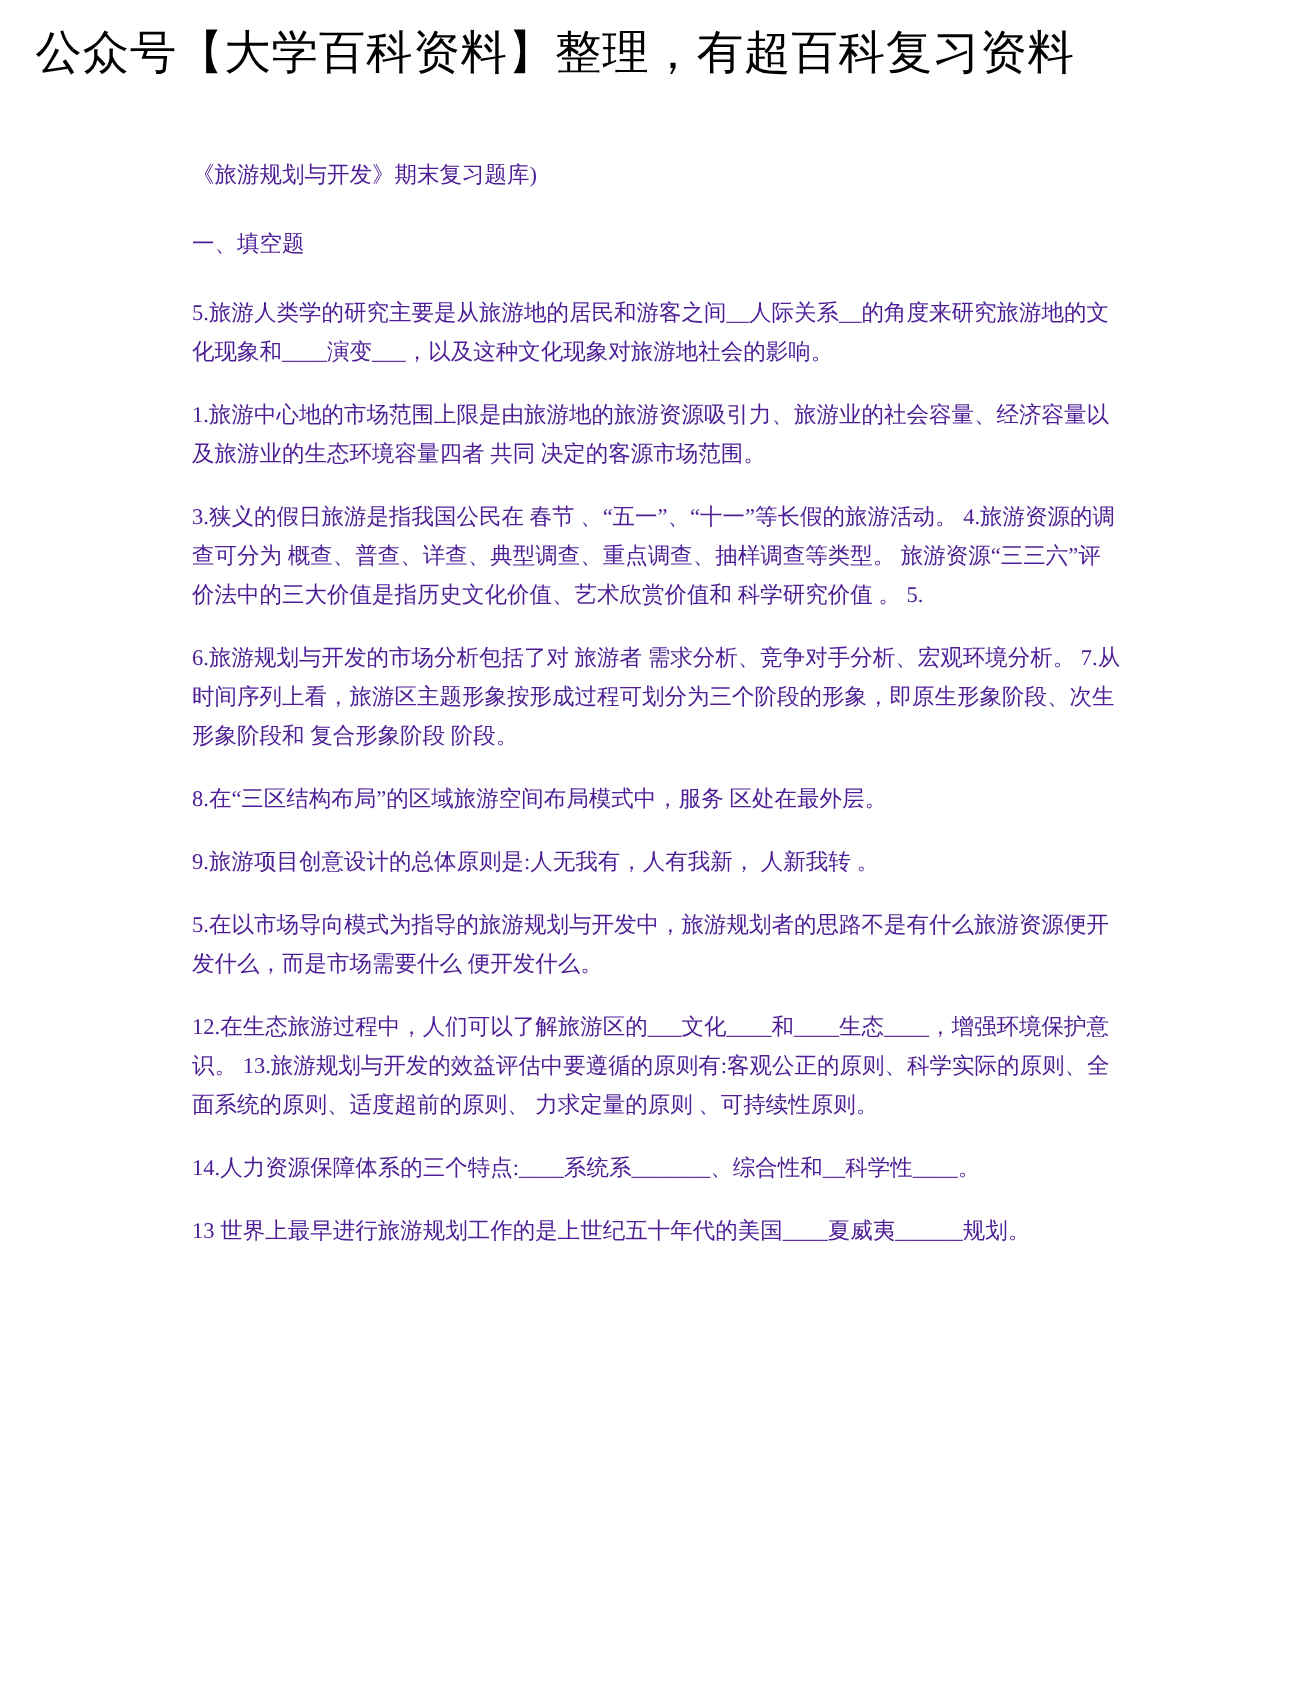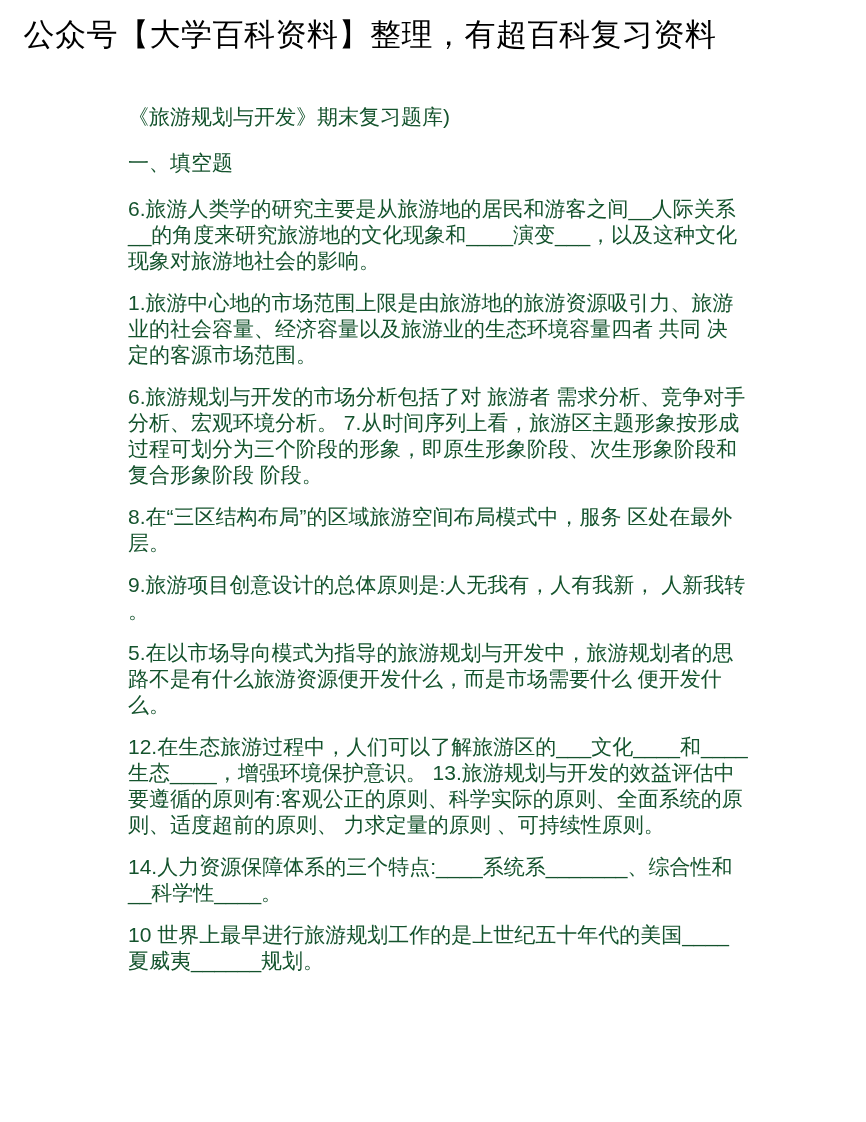--- a/index.html
+++ b/index.html
@@ -4,37 +4,38 @@
   <style>
     html, body { margin: 0; padding: 0; background: #ffffff; }
     body { width: 866px; height: 1122px; position: relative; overflow: hidden; color: #111; }
     .header {
       position: absolute; left: 0; top: 14px; width: 740px; text-align: center;
       font-family: "DejaVu Serif", "Liberation Serif", serif;
       font-size: 31px; letter-spacing: 0.5px; color: #000;
     }
     .content {
       position: absolute; left: 128px; top: 104px; width: 620px;
-      font-family: Liberation Sans, sans-serif;
-      font-size: 21px; line-height: 26px; color: #14532d;
+      font-family: Liberation Serif, serif;
+      font-size: 15px; line-height: 26px; color: #4c1d95;
     }
     .doc-title { margin: 0 0 20px 0; }
     .section-title { margin: 16px 0 20px 0; }
     .para { margin: 0 0 16px 0; }
   </style>
 </head>
 <body>
 
 <div class="header">公众号【大学百科资料】整理，有超百科复习资料</div>
 
 <div class="content">
   <p class="doc-title">《旅游规划与开发》期末复习题库)</p>
   <p class="section-title">一、填空题</p>
-  <p class="para">6.旅游人类学的研究主要是从旅游地的居民和游客之间__人际关系__的角度来研究旅游地的文化现象和____演变___，以及这种文化现象对旅游地社会的影响。</p>
+  <p class="para">5.旅游人类学的研究主要是从旅游地的居民和游客之间__人际关系__的角度来研究旅游地的文化现象和____演变___，以及这种文化现象对旅游地社会的影响。</p>
   <p class="para">1.旅游中心地的市场范围上限是由旅游地的旅游资源吸引力、旅游业的社会容量、经济容量以及旅游业的生态环境容量四者 共同 决定的客源市场范围。</p>
+  <p class="para">3.狭义的假日旅游是指我国公民在 春节 、“五一”、“十一”等长假的旅游活动。 4.旅游资源的调查可分为 概查、普查、详查、典型调查、重点调查、抽样调查等类型。 旅游资源“三三六”评价法中的三大价值是指历史文化价值、艺术欣赏价值和 科学研究价值 。 5.</p>
   <p class="para">6.旅游规划与开发的市场分析包括了对 旅游者 需求分析、竞争对手分析、宏观环境分析。 7.从时间序列上看，旅游区主题形象按形成过程可划分为三个阶段的形象，即原生形象阶段、次生形象阶段和 复合形象阶段 阶段。</p>
   <p class="para">8.在“三区结构布局”的区域旅游空间布局模式中，服务 区处在最外层。</p>
   <p class="para">9.旅游项目创意设计的总体原则是:人无我有，人有我新， 人新我转 。</p>
   <p class="para">5.在以市场导向模式为指导的旅游规划与开发中，旅游规划者的思路不是有什么旅游资源便开发什么，而是市场需要什么 便开发什么。</p>
   <p class="para">12.在生态旅游过程中，人们可以了解旅游区的___文化____和____生态____，增强环境保护意识。 13.旅游规划与开发的效益评估中要遵循的原则有:客观公正的原则、科学实际的原则、全面系统的原则、适度超前的原则、 力求定量的原则 、可持续性原则。</p>
   <p class="para">14.人力资源保障体系的三个特点:____系统系_______、综合性和__科学性____。</p>
-  <p class="para">10 世界上最早进行旅游规划工作的是上世纪五十年代的美国____夏威夷______规划。</p>
+  <p class="para">13 世界上最早进行旅游规划工作的是上世纪五十年代的美国____夏威夷______规划。</p>
 </div>
 
 </body></html>

